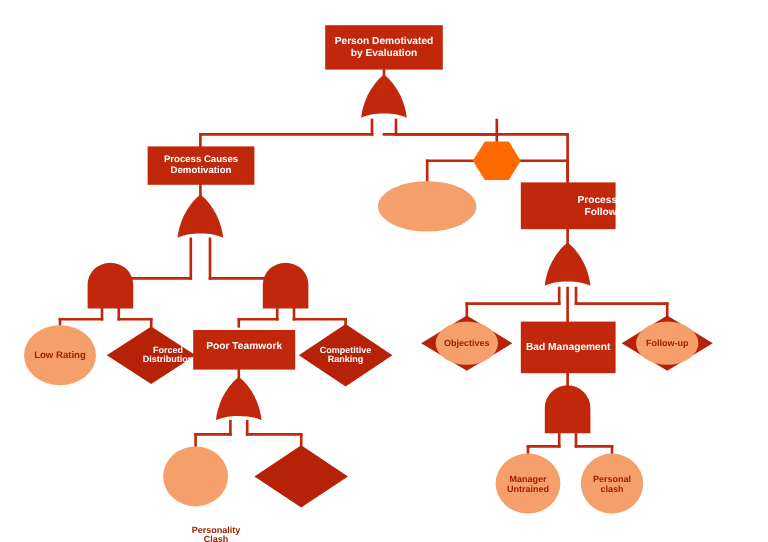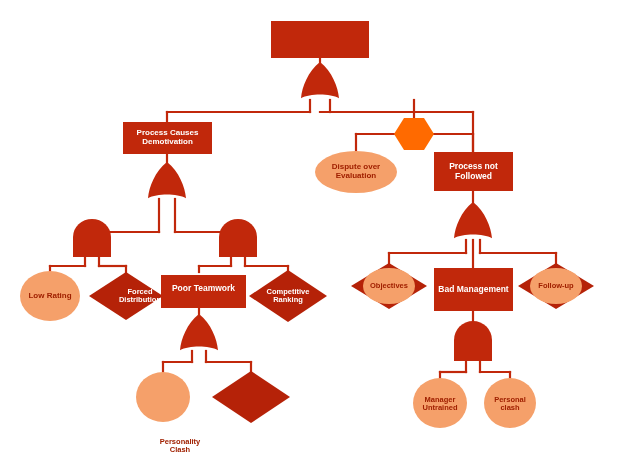--- a/index.html
+++ b/index.html
@@ -147,28 +147,28 @@
     <polygon points="556,263 594,286 556,309 518,286" fill="#B52208"></polygon>
     <ellipse cx="556" cy="286" rx="26" ry="18" fill="#F5A06A"></ellipse>
 
     <use href="#andgate" x="453" y="320" width="40" height="42"></use>
 
     <ellipse cx="440" cy="403" rx="27" ry="25" fill="#F5A06A"></ellipse>
 
     <ellipse cx="510" cy="403" rx="26" ry="25" fill="#F5A06A"></ellipse>
   </svg>
 
+  <div class="nodelabel lbl-white" style="left:271px;top:21px;width:98px;height:37px;font-size:8.5px;">Person Demotivated
+by Evaluation</div>
 
   <div class="nodelabel lbl-white" style="left:123px;top:122px;width:89px;height:32px;font-size:8px;text-align:center;">Process Causes
 Demotivation</div>
 
-  <div class="nodelabel lbl-dark" style="left:315px;top:151px;width:82px;height:42px;font-size:8px;">Dispute over
-Evaluation</div>
 
-  <div class="nodelabel lbl-white" style="left:434px;top:152px;width:79px;height:39px;font-size:8.5px;">Process not
+  <div class="nodelabel lbl-white" style="left:434px;top:152px;width:79px;height:39px;font-size:8.5px;padding-left:32px;">Process not
 Followed</div>
 
   <div class="nodelabel lbl-dark" style="left:20px;top:283px;width:60px;height:26px;font-size:8px;">Low Rating</div>
 
   <div class="nodelabel lbl-white" style="left:108px;top:282px;width:64px;height:28px;font-size:7.5px;text-align:center;">Forced
 Distribution</div>
 
   <div class="nodelabel lbl-white" style="left:161px;top:275px;width:85px;height:28px;font-size:8.5px;">Poor Teamwork</div>
 
   <div class="nodelabel lbl-white" style="left:256px;top:282px;width:64px;height:28px;font-size:7.5px;">Competitive

